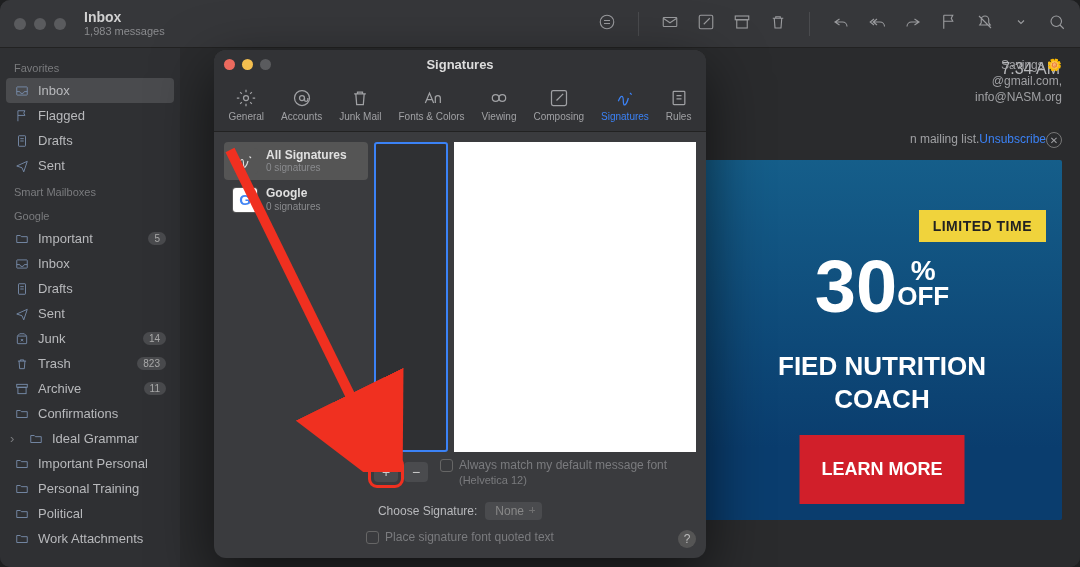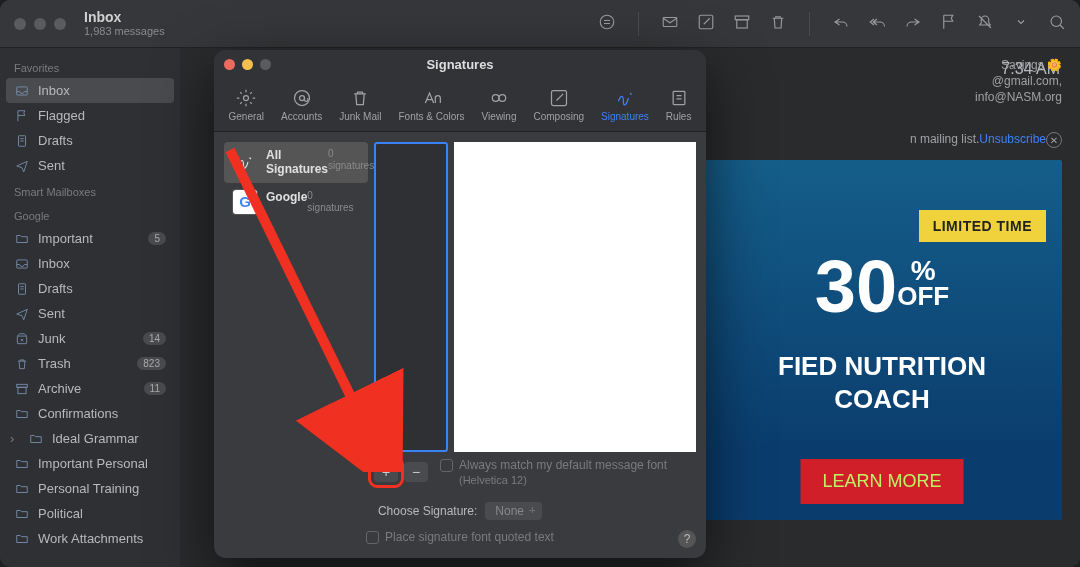--- a/index.html
+++ b/index.html
@@ -30,21 +30,21 @@
 .msg-meta .from{display:flex;align-items:center;gap:4px;justify-content:flex-end;}
 .msg-bar{position:absolute;top:84px;right:18px;display:flex;align-items:flex-start;font-size:12px;color:#a0a1a4;}
 .unsub{color:#3b82f6;cursor:default;}
 .banner{position:absolute;top:112px;right:18px;width:360px;height:360px;background:linear-gradient(180deg,#155e8a 0,#0a3d6e 80%);border-radius:2px;overflow:hidden;}
 .banner .lt{position:absolute;top:50px;right:16px;background:#f0d33c;color:#222;font-weight:700;padding:8px 14px;font-size:14px;letter-spacing:.5px;}
 .banner .big{position:absolute;top:90px;left:0;right:0;text-align:center;color:#fff;}
 .banner .big .p30{font-size:74px;font-weight:700;line-height:1;}
 .banner .big .pct{font-size:28px;font-weight:700;display:inline-block;vertical-align:top;margin-top:8px;line-height:.9;}
 .banner .big .off{font-size:26px;font-weight:700;}
 .banner .txt{position:absolute;top:190px;left:0;right:0;text-align:center;color:#fff;font-weight:700;font-size:26px;line-height:1.25;}
-.banner .learn{position:absolute;bottom:16px;left:50%;transform:translateX(-50%);background:#d11f2a;color:#bef264;padding:12px 22px;font-weight:400;font-size:18px;}
+.banner .learn{position:absolute;bottom:16px;left:50%;transform:translateX(-50%);background:#d11f2a;color:#ffffff;padding:24px 22px;font-weight:700;font-size:18px;}
 .time-right{position:absolute;top:12px;right:20px;font-size:16px;color:#b8b9bc;}
 
 
 .prefs{position:absolute;left:214px;top:50px;width:492px;height:508px;background:#3a3b3e;border-radius:12px;box-shadow:0 20px 60px rgba(0,0,0,.6);overflow:hidden;display:flex;flex-direction:column;}
 .prefs-titlebar{height:28px;background:#323336;display:flex;align-items:center;padding:0 10px;position:relative;}
 .ptl{display:flex;gap:7px;}
 .ptl .d{width:11px;height:11px;border-radius:50%;}
 .ptl .r{background:#ec6a5e;}
 .ptl .y{background:#f4bf4f;}
 .ptl .g{background:#5a5b5e;}
@@ -53,21 +53,21 @@
 .ptab{display:flex;flex-direction:column;align-items:center;gap:2px;color:#a0a1a4;font-size:10px;padding:4px 6px;border-radius:4px;cursor:default;}
 .ptab.active{color:#3b82f6;}
 .ptab .ico{width:22px;height:22px;display:flex;align-items:center;justify-content:center;}
 .ptab svg{width:20px;height:20px;fill:none;stroke:currentColor;stroke-width:1.5;}
 .prefs-body{flex:1;padding:10px;display:flex;flex-direction:column;}
 .sig-row{display:flex;gap:6px;height:310px;}
 .accounts-col{width:144px;display:flex;flex-direction:column;gap:0;}
 .acct{display:flex;gap:8px;align-items:center;padding:6px 8px;border-radius:4px;}
 .acct.sel{background:#555;}
 .acct .aicon{width:26px;height:26px;border-radius:4px;background:#555;display:flex;align-items:center;justify-content:center;flex-shrink:0;}
-.acct .ainfo{display:flex;flex-direction:row;line-height:1.2;justify-content:space-between;}
+.acct .ainfo{display:flex;flex-direction:column;line-height:1.2;justify-content:space-between;}
 .acct .aname{color:#e0e0e0;font-size:12px;font-weight:600;}
 .acct .asub{color:#8a8b8e;font-size:10px;}
 .siglist{width:74px;border:2px solid #3b82f6;border-radius:3px;background:#2f3033;}
 .preview{flex:1;background:#fff;}
 .underrow{display:flex;align-items:center;gap:6px;margin-top:6px;}
 .pmcol{display:flex;gap:6px;margin-left:150px;}
 .pmbtn{width:24px;height:20px;background:#4a4b4e;border-radius:4px;display:flex;align-items:center;justify-content:center;color:#ccc;font-size:14px;}
 .addbtn{position:relative;}
 .addring{position:absolute;left:-6px;top:-6px;width:36px;height:32px;border-radius:9px;border:3px solid #f03020;pointer-events:none;}
 .matchrow{margin-left:6px;display:flex;flex-direction:column;gap:2px;}

